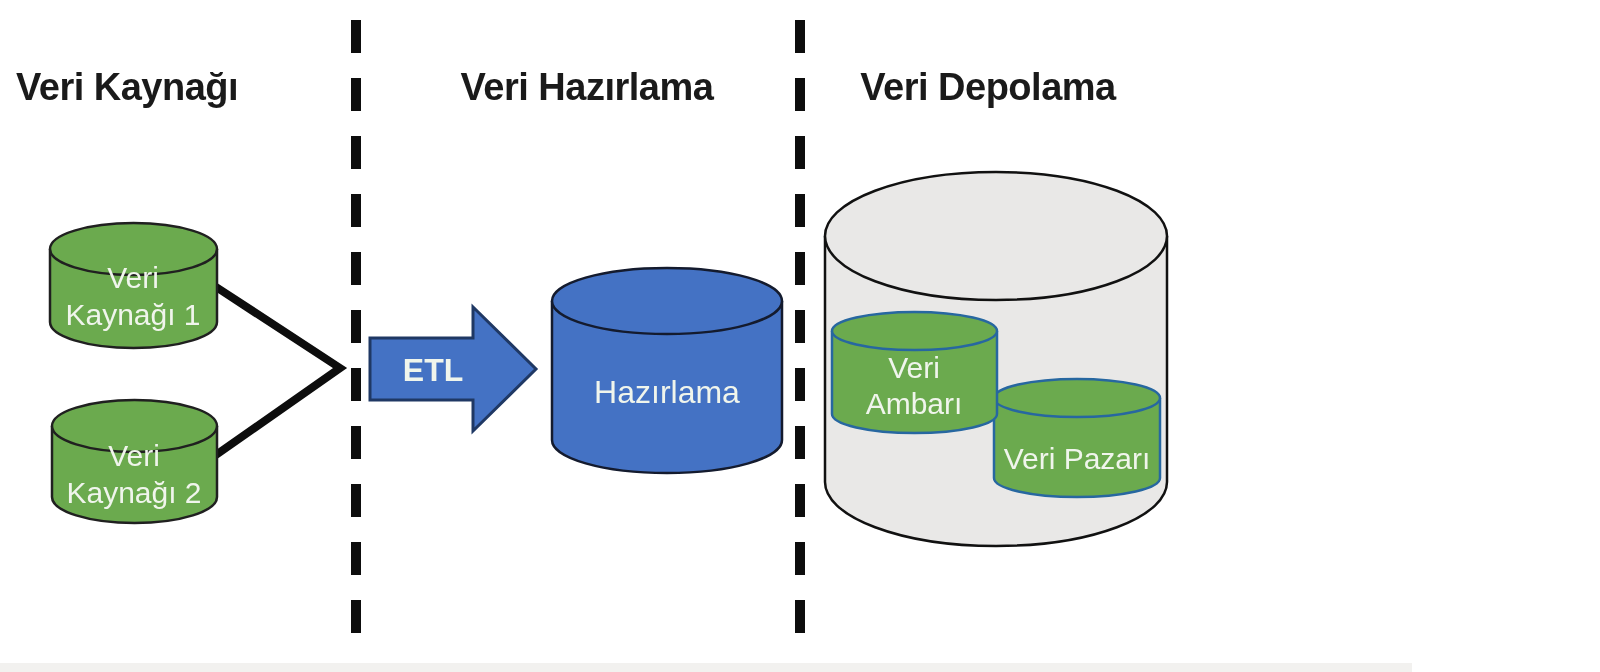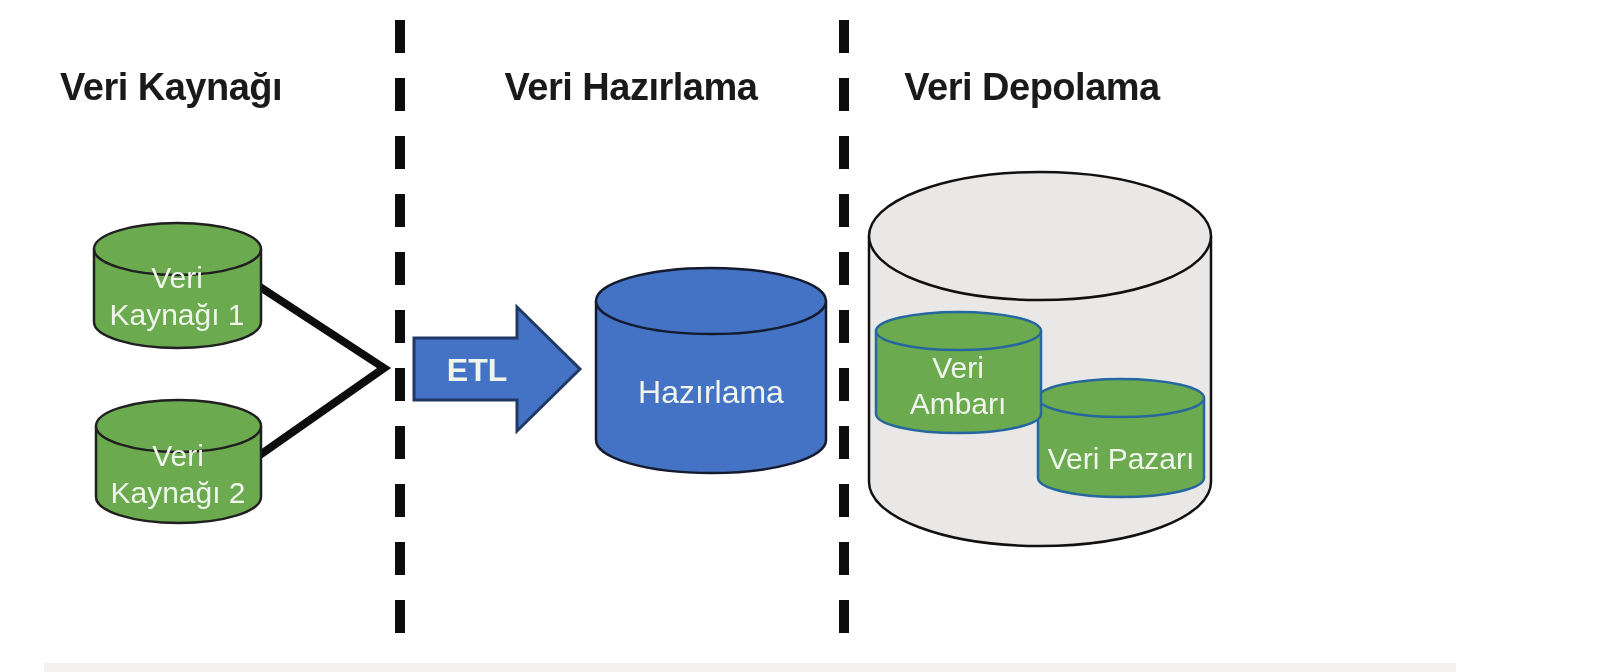--- a/index.html
+++ b/index.html
@@ -7,21 +7,20 @@
     padding: 0;
     background: #ffffff;
   }
   .canvas {
     position: relative;
     width: 1412px;
     height: 672px;
     background: #ffffff;
     overflow: hidden;
     font-family: "Liberation Sans", sans-serif;
-    margin-left: 44px;
   }
   svg text {
     font-family: "Liberation Sans", sans-serif;
   }
   .section-title {
     font-size: 38px;
     font-weight: bold;
     letter-spacing: -0.5px;
   }
   .cyl-label {

